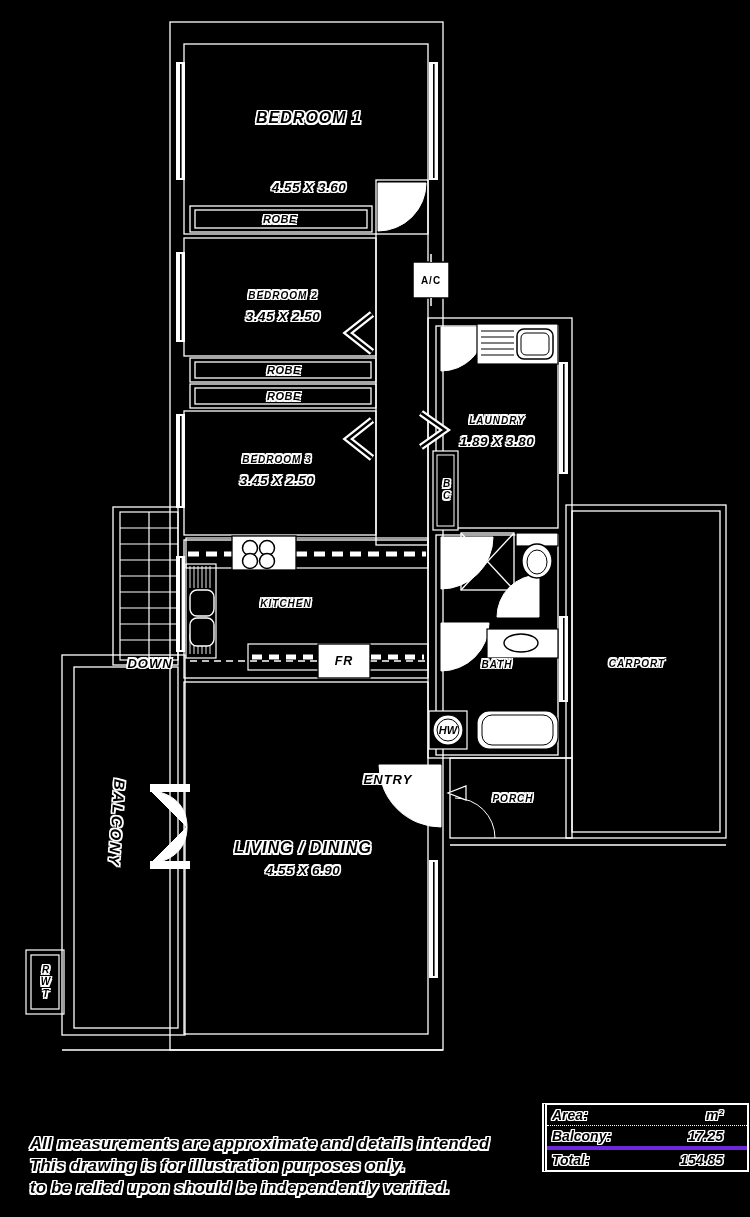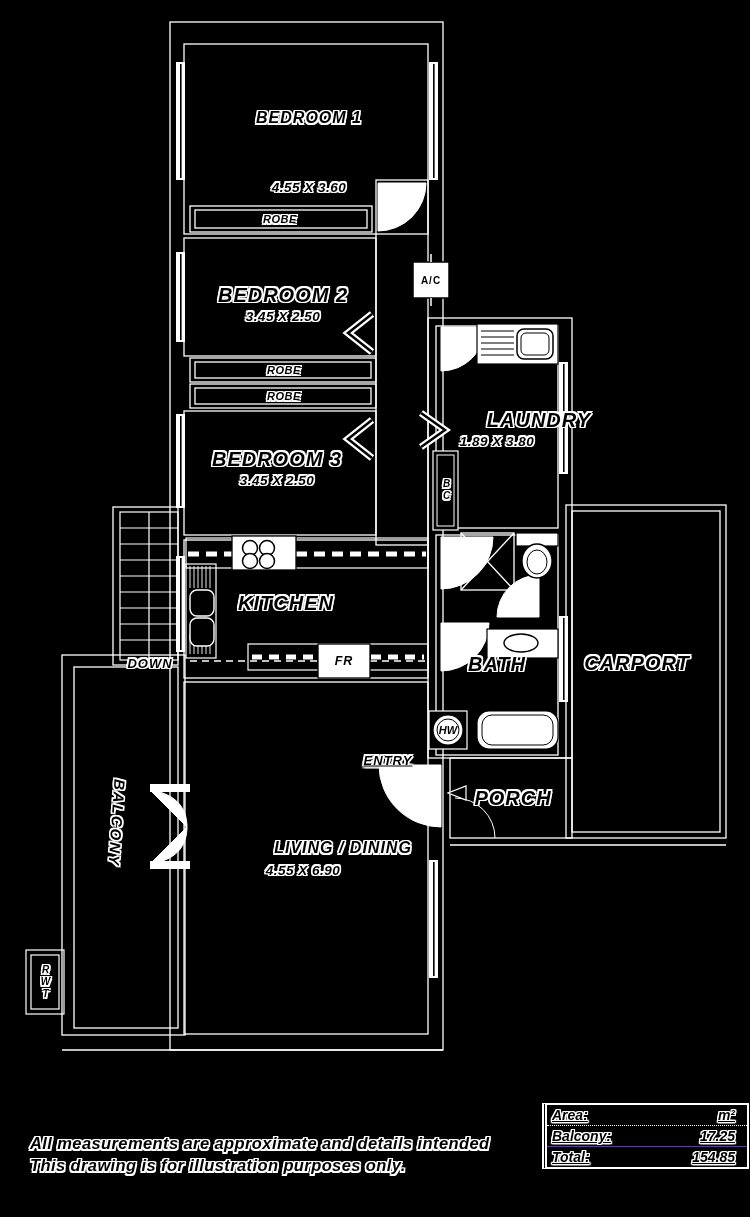--- a/index.html
+++ b/index.html
@@ -4,39 +4,39 @@
 <style>
   html,body{margin:0;padding:0;background:#000;}
   #stage{position:relative;width:750px;height:1217px;background:#000;overflow:hidden;
          font-family:"Liberation Sans",sans-serif;}
   svg{position:absolute;left:0;top:0;}
   .lbl{position:absolute;transform:translate(-50%,-50%);white-space:nowrap;
        font-family:"Liberation Sans",sans-serif;font-style:italic;font-weight:bold;
        color:#000;letter-spacing:1px;
        text-shadow:-1.5px -1.5px 0 #fff,1.5px -1.5px 0 #fff,-1.5px 1.5px 0 #fff,
         1.5px 1.5px 0 #fff,-1.5px 0 0 #fff,1.5px 0 0 #fff,0 -1.5px 0 #fff,0 1.5px 0 #fff;}
-  .room-name{font-size:20px;}
+  .room-name{font-size:10px;}
   .room-dims{font-size:13.5px;letter-spacing:.5px;}
   .big{font-size:16px;}
   .small-lbl{font-size:11px;letter-spacing:.5px;}
   .mid-lbl{font-size:13px;}
   .on-white{text-shadow:none;color:#000;}
   .upright{font-style:normal;}
   .vtext{writing-mode:vertical-rl;text-orientation:upright;line-height:1;letter-spacing:1px;
          font-size:10px;}
   .rot-balcony{transform:translate(-50%,-50%) rotate(94deg);font-size:15px;letter-spacing:2px;}
   
   #area-table{position:absolute;left:542px;top:1103px;width:200px;
       border:2px solid #fff;border-left:5px double #fff;
       font-style:italic;font-weight:bold;font-size:14px;color:#000;
       text-shadow:-1.2px -1.2px 0 #fff,1.2px -1.2px 0 #fff,-1.2px 1.2px 0 #fff,
         1.2px 1.2px 0 #fff,-1.2px 0 0 #fff,1.2px 0 0 #fff,0 -1.2px 0 #fff,0 1.2px 0 #fff;}
-  .tr{display:flex;justify-content:space-between;padding:1px 12px 1px 5px;line-height:18px;text-decoration:underline;}
+  .tr{display:flex;justify-content:space-between;padding:1px 24px 1px 5px;line-height:18px;}
   .tr.header{border-bottom:1px dotted #fff;}
-  .tr.total{border-top:1px solid #6d28d9;}
+  .tr.total{border-top:4px solid #6d28d9;}
   
   #disclaimer{position:absolute;left:30px;top:1132px;font-style:italic;font-weight:bold;
       font-size:16.5px;line-height:22px;color:#000;letter-spacing:.4px;
       text-shadow:-1.5px -1.5px 0 #fff,1.5px -1.5px 0 #fff,-1.5px 1.5px 0 #fff,
         1.5px 1.5px 0 #fff,-1.5px 0 0 #fff,1.5px 0 0 #fff,0 -1.5px 0 #fff,0 1.5px 0 #fff;}
 </style>
 </head>
 <body>
 
 <div id="stage">
@@ -247,29 +247,29 @@
 
   <div class="lbl room-name" style="left:277px;top:459px;">BEDROOM 3</div>
   <div class="lbl room-dims" style="left:277px;top:480px;">3.45 X 2.50</div>
 
   <div class="lbl small-lbl" style="left:280px;top:219px;">ROBE</div>
   <div class="lbl small-lbl" style="left:284px;top:370px;">ROBE</div>
   <div class="lbl small-lbl" style="left:284px;top:396px;">ROBE</div>
 
   <div class="lbl room-name" style="left:286px;top:603px;">KITCHEN</div>
 
-  <div class="lbl room-name" style="left:497px;top:420px;margin-left:42px;">LAUNDRY</div>
+  <div class="lbl room-name" style="left:497px;top:420px;">LAUNDRY</div>
   <div class="lbl room-dims" style="left:497px;top:441px;">1.89 X 3.80</div>
 
   <div class="lbl room-name" style="left:497px;top:664px;">BATH</div>
   <div class="lbl room-name" style="left:637px;top:663px;">CARPORT</div>
   <div class="lbl room-name" style="left:513px;top:798px;">PORCH</div>
-  <div class="lbl mid-lbl" style="left:388px;top:760px;text-decoration:underline;">ENTRY</div>
-
-  <div class="lbl room-name big" style="left:303px;top:848px;margin-left:40px;">LIVING / DINING</div>
+  <div class="lbl mid-lbl" style="left:388px;top:779px;">ENTRY</div>
+
+  <div class="lbl room-name big" style="left:303px;top:848px;">LIVING / DINING</div>
   <div class="lbl room-dims" style="left:303px;top:870px;">4.55 X 6.90</div>
 
   <div class="lbl rot-balcony" style="left:117px;top:823px;">BALCONY</div>
 
   <div class="lbl mid-lbl" style="left:150px;top:663px;">DOWN</div>
 
   <div class="lbl on-white upright" style="left:431px;top:280px;font-size:10px;">A/C</div>
   <div class="lbl on-white" style="left:344px;top:661px;font-size:12.5px;">FR</div>
   <div class="lbl on-white" style="left:448px;top:730px;font-size:11px;letter-spacing:0;">HW</div>
   <div class="lbl vtext" style="left:446px;top:490px;">BC</div>
@@ -286,15 +286,16 @@
     </div>
     <div class="tr total">
       <span>Total:</span>
       <span>154.85</span>
     </div>
   </div>
 
   <div id="disclaimer">
     <div>All measurements are approximate and details intended</div>
     <div>This drawing is for illustration purposes only.</div>
+    <div>to be relied upon should be independently verified.</div>
   </div>
 
 </div>
 
 </body></html>

